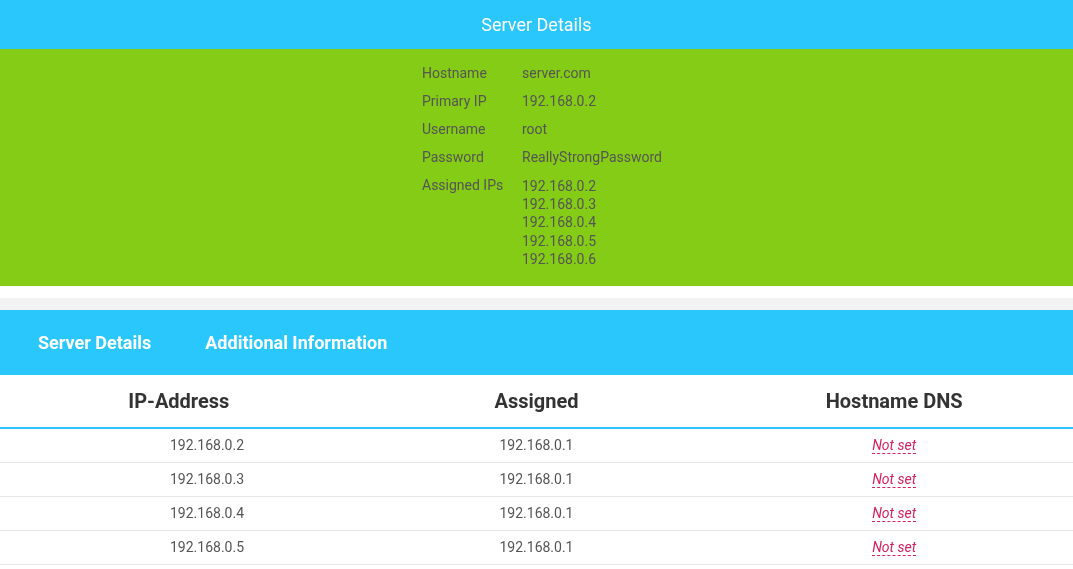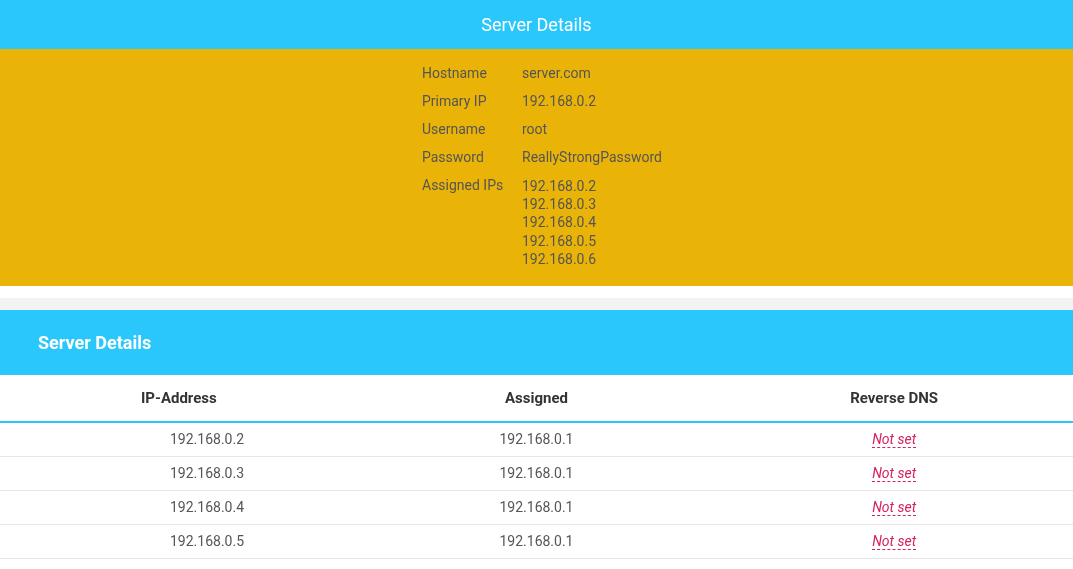--- a/index.html
+++ b/index.html
@@ -16,21 +16,21 @@
     }
     .panel-header {
       background: #29c7fc;
       color: #ffffff;
       text-align: center;
       font-size: 18px;
       font-weight: 400;
       padding: 14px 0;
     }
     .details-body {
-      background: #eab308;
+      background: #84cc16;
       padding: 10px 0 12px 0;
     }
     .details-table {
       margin-left: 422px;
       border-collapse: collapse;
     }
     .details-table td {
       padding: 6px 0;
       vertical-align: top;
     }
@@ -63,21 +63,21 @@
     }
     .tab.active {
       border: 2px solid #ffffff;
     }
     .ip-table {
       width: 100%;
       border-collapse: collapse;
       background: #fff;
     }
     .ip-table th {
-      font-size: 15px;
+      font-size: 20px;
       font-weight: 700;
       color: #333;
       padding: 14px 0 14px 0;
       border-bottom: 2px solid #29c7fc;
     }
     .ip-table td {
       padding: 8px 0;
       border-bottom: 1px solid #e7e7e7;
       color: #555;
     }
@@ -129,28 +129,29 @@
       </tr>
     </tbody>
       </table>
   </div>
 </div>
 
 <div class="spacer"></div>
 
 <div class="tab-bar">
   <div class="tab">Server Details</div>
+  <div class="tab">Additional Information</div>
 </div>
 
 <table class="ip-table">
   <thead>
     <tr>
       <th class="col-ip-h">IP-Address</th>
       <th class="col-gw">Assigned</th>
-      <th class="col-rdns">Reverse DNS</th>
+      <th class="col-rdns">Hostname DNS</th>
     </tr>
   </thead>
   <tbody>
     <tr>
       <td class="col-ip">192.168.0.2</td>
       <td class="col-gw">192.168.0.1</td>
       <td class="col-rdns"><span class="rdns-link">Not set</span></td>
     </tr>
     <tr>
       <td class="col-ip">192.168.0.3</td>

